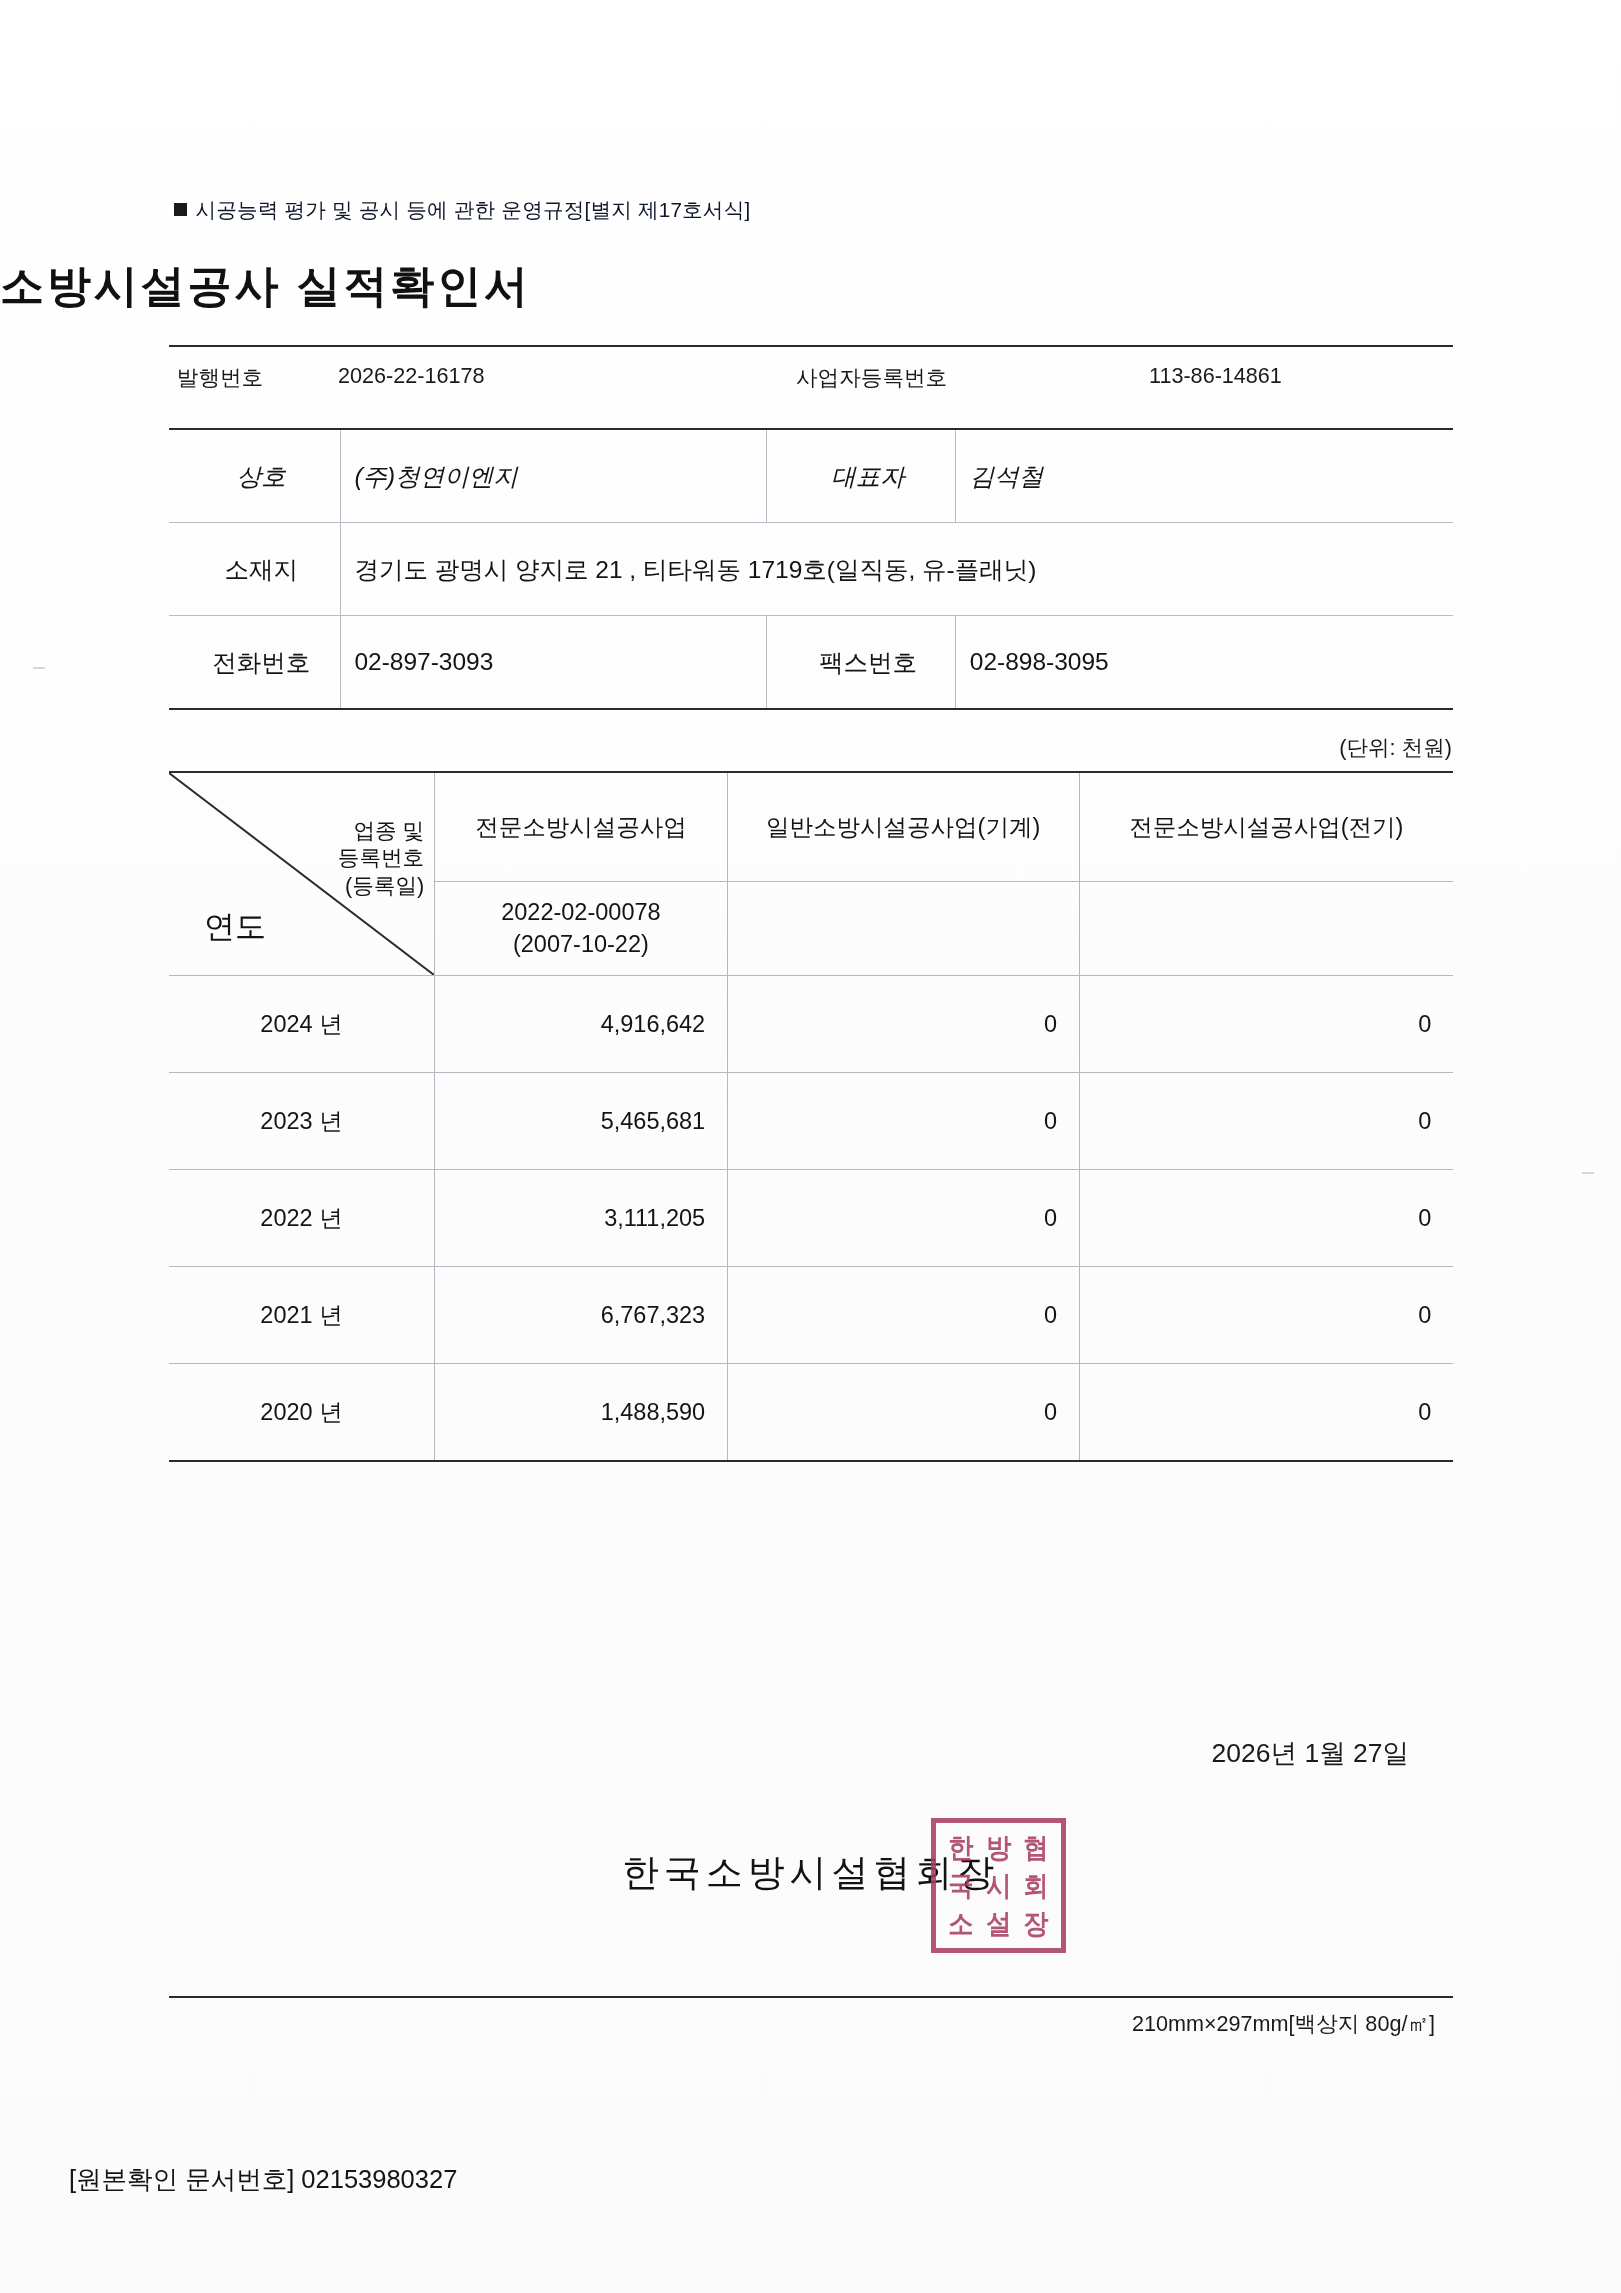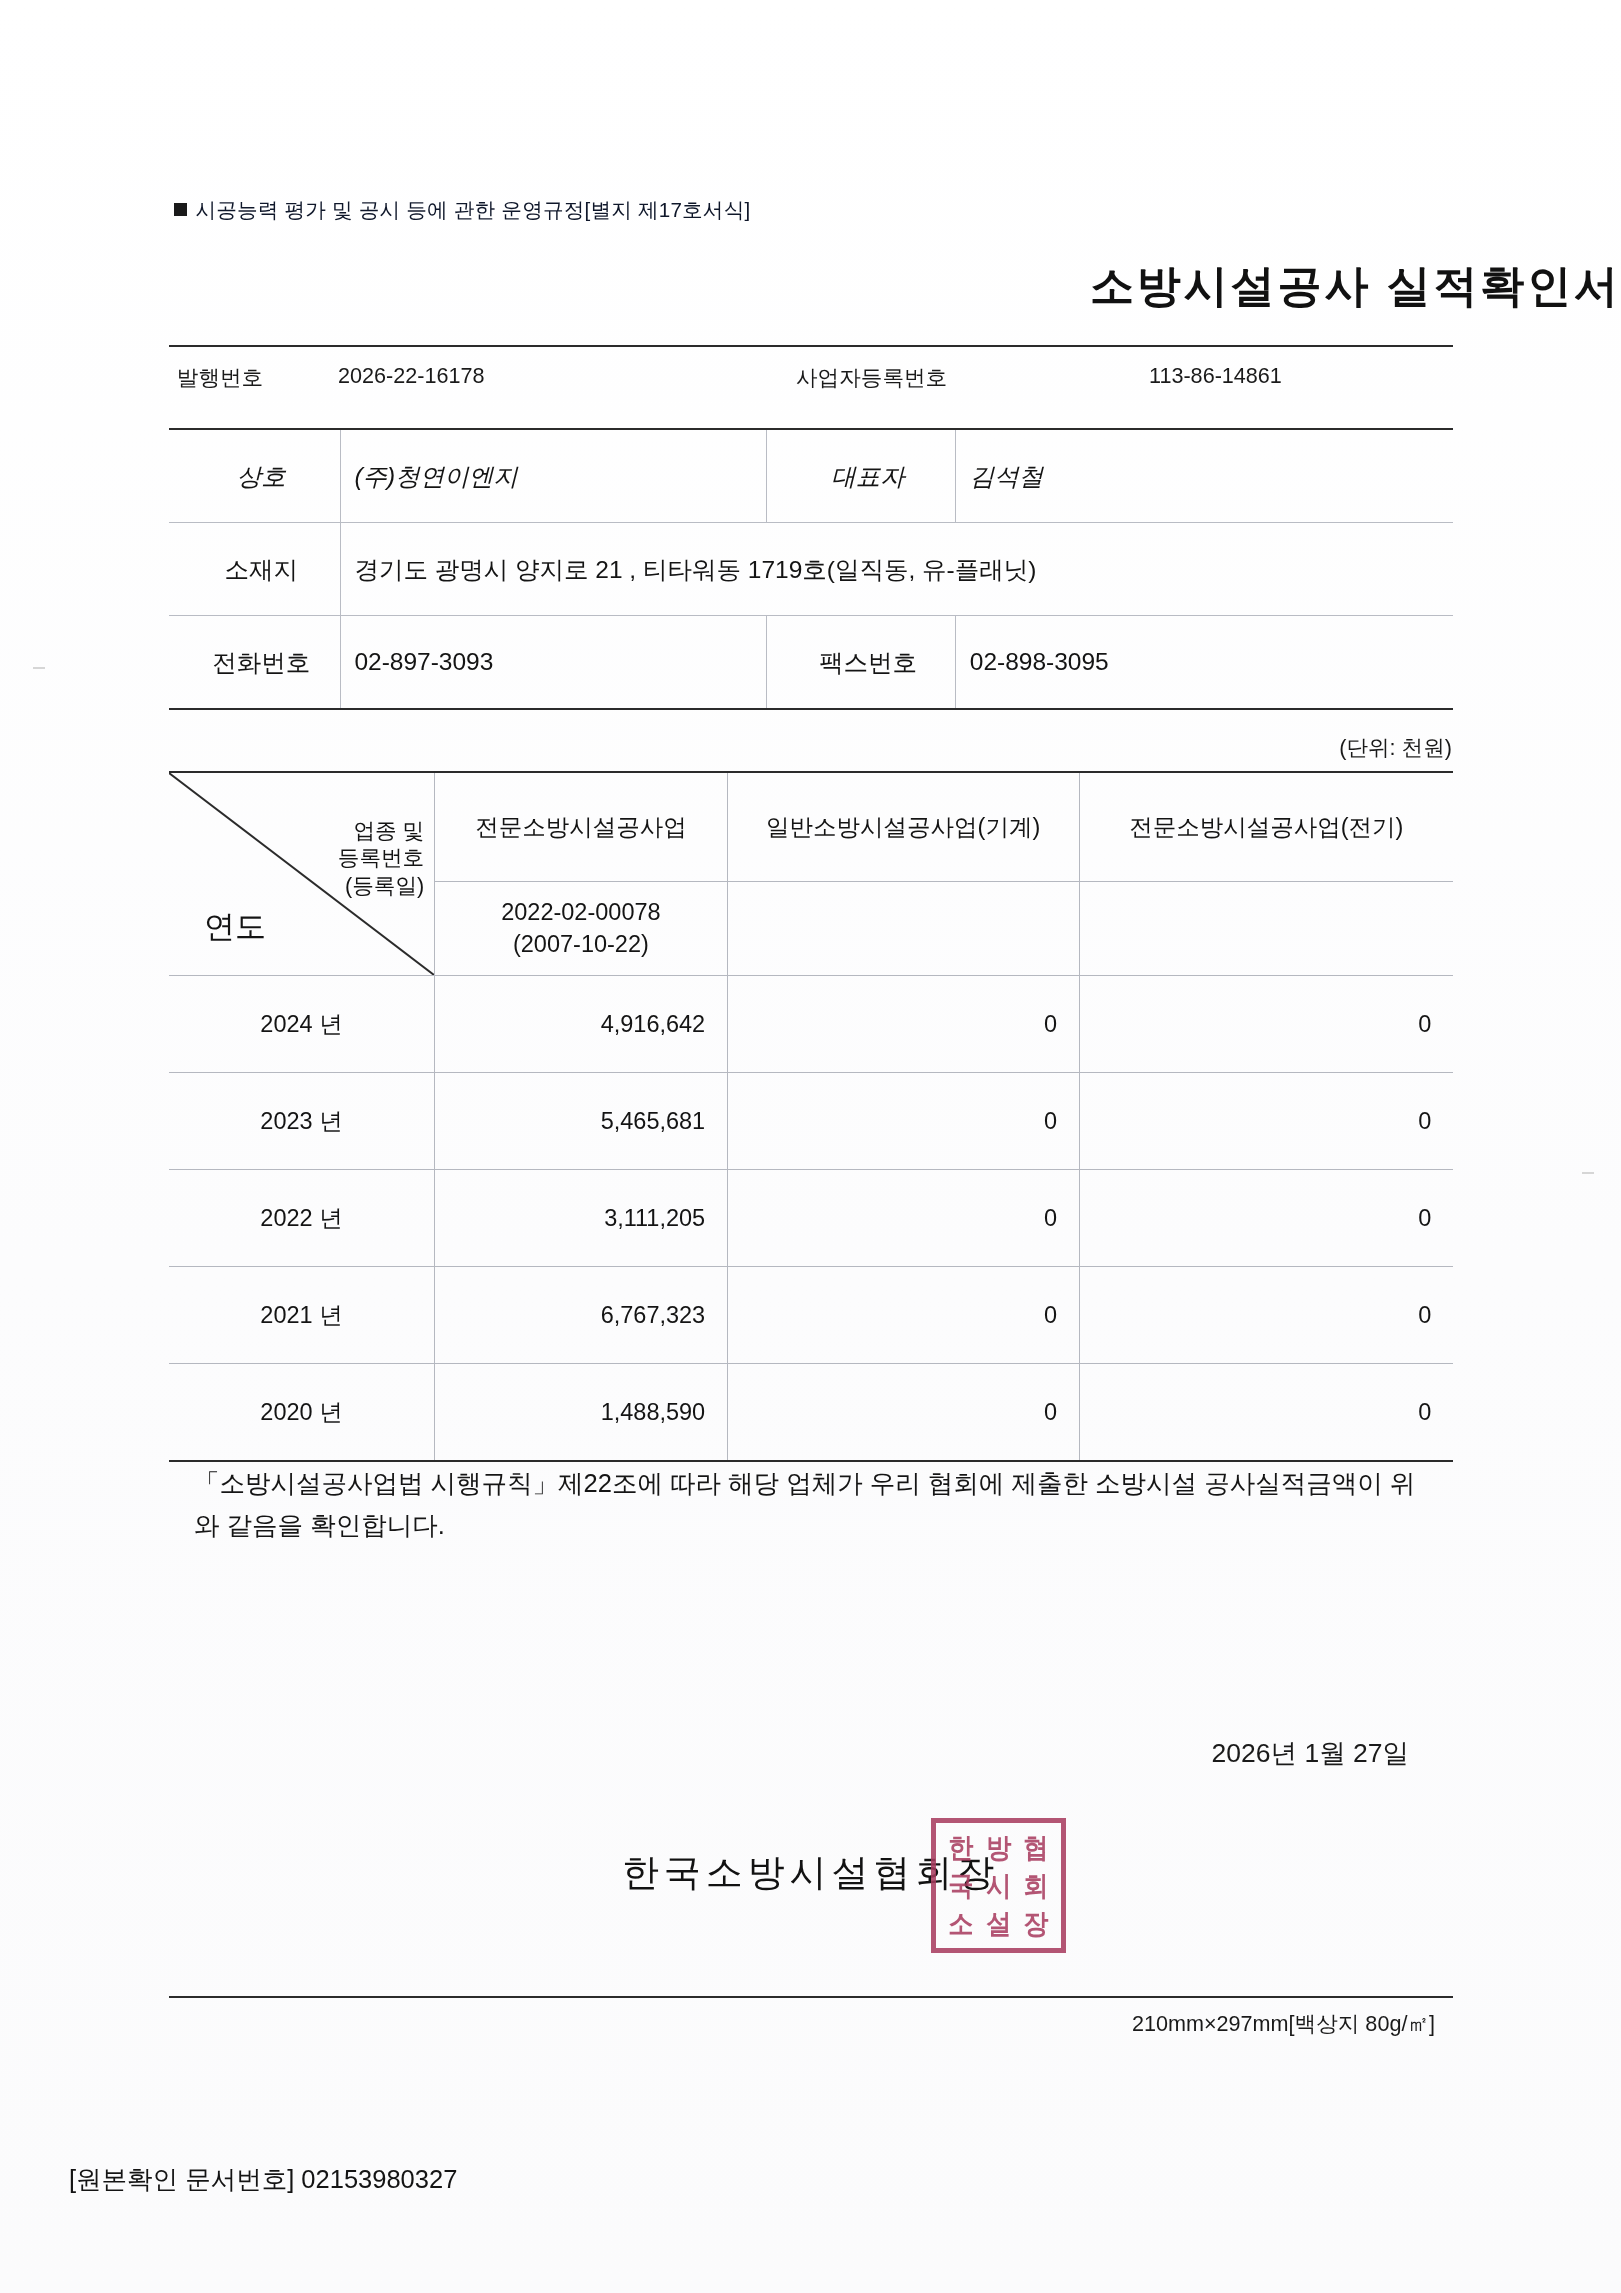--- a/index.html
+++ b/index.html
@@ -50,21 +50,21 @@
     background: #1a1a1a;
     margin-right: 8.8px;
     vertical-align: 1px;
   }
 
   .doc-title {
     position: absolute;
     left: 0;
     top: 257px;
     width: 1621px;
-    text-align: right;
+    text-align: left;
     font-size: 44px;
     font-weight: bold;
     letter-spacing: 2.9px;
     color: #111;
   }
 
   
   .issue-row {
     position: absolute;
     left: 169px;
@@ -389,21 +389,20 @@
       </tr>
       <tr>
         <td class="year-cell">2020 년</td>
         <td class="amt-cell">1,488,590</td>
         <td class="amt-cell">0</td>
         <td class="amt-cell">0</td>
       </tr>
     </tbody>
       </table>
 
-    <div class="statement">「소방시설공사업법 시행규칙」제22조에 따라 해당 업체가 우리 협회에 제출한 소방시설 공사실적금액이 위와 같음을 확인합니다.</div>
 
     <div class="sign-date">2026년 1월 27일</div>
 
     <div class="signature-block">
       <span class="signature-name">한국소방시설협회장</span>
     </div>
 
     <div class="seal">
       <div class="seal-inner">
         <span class="seal-ch">한</span>

